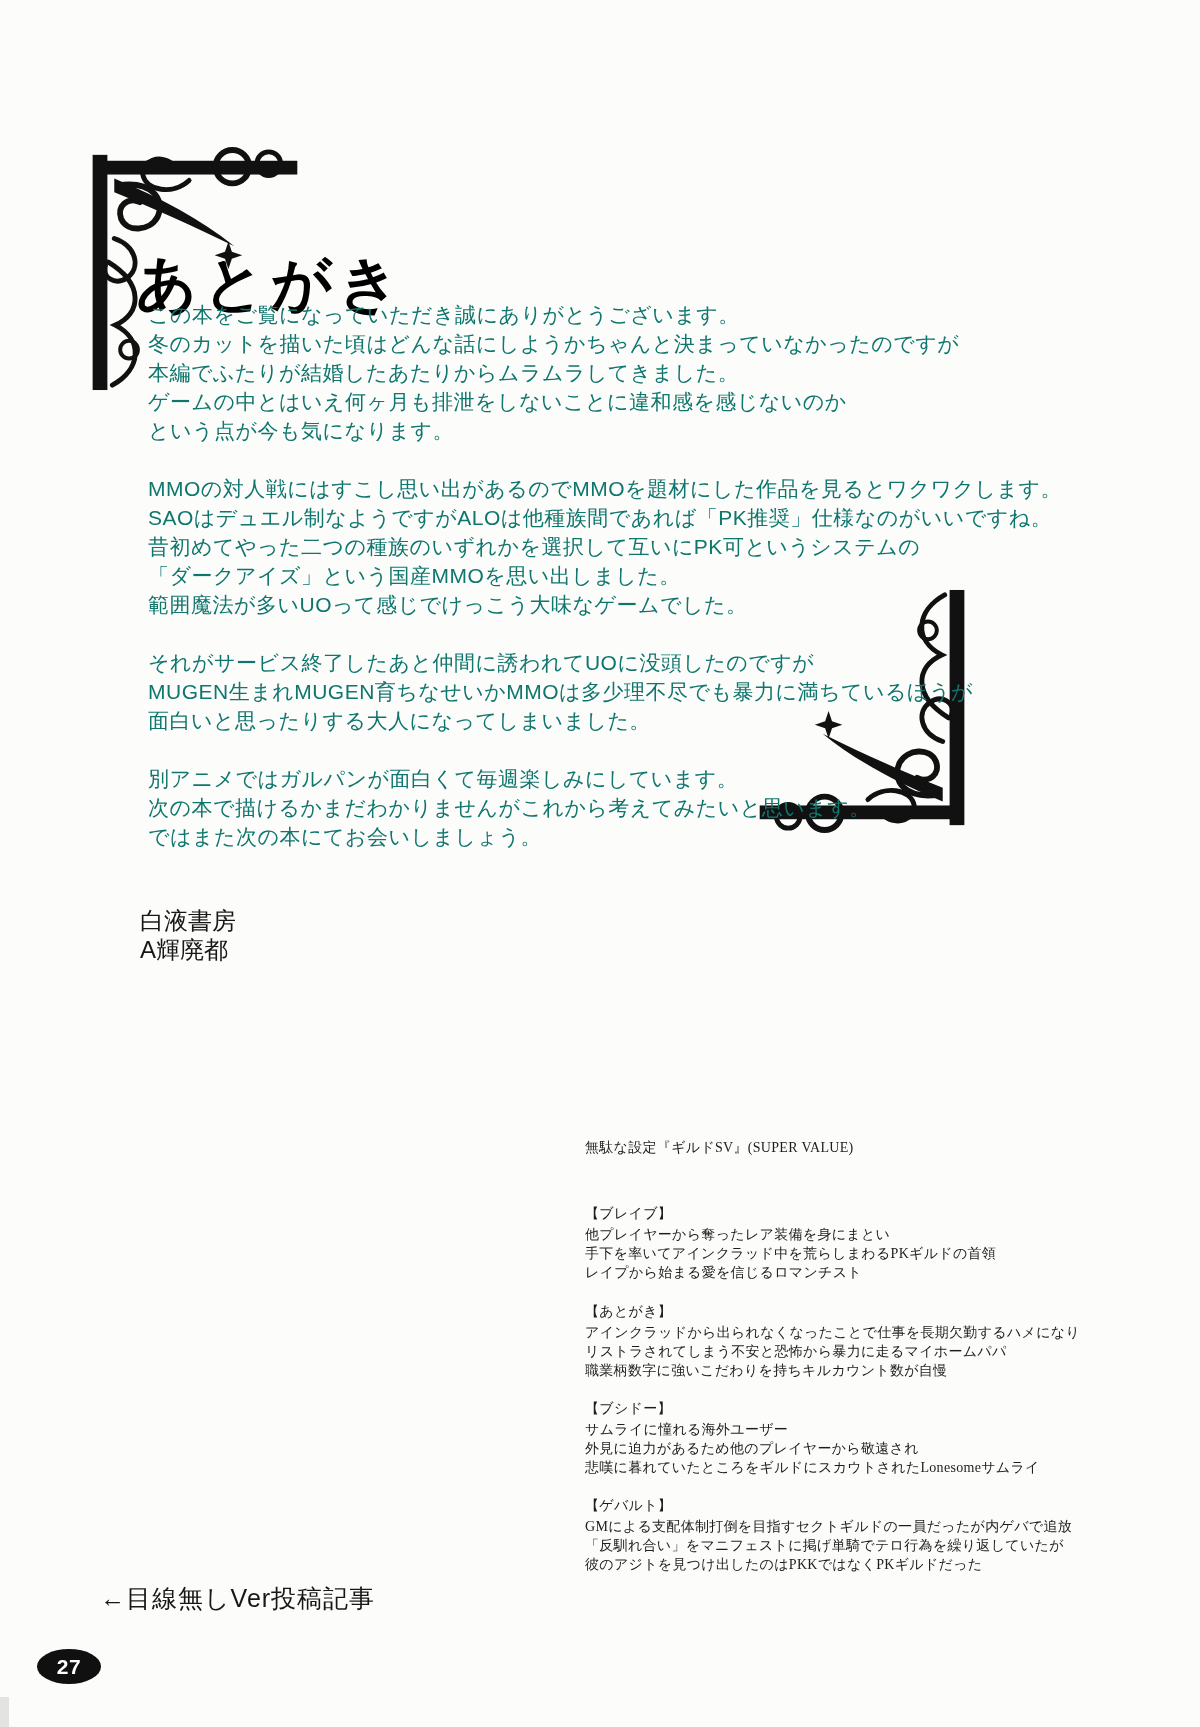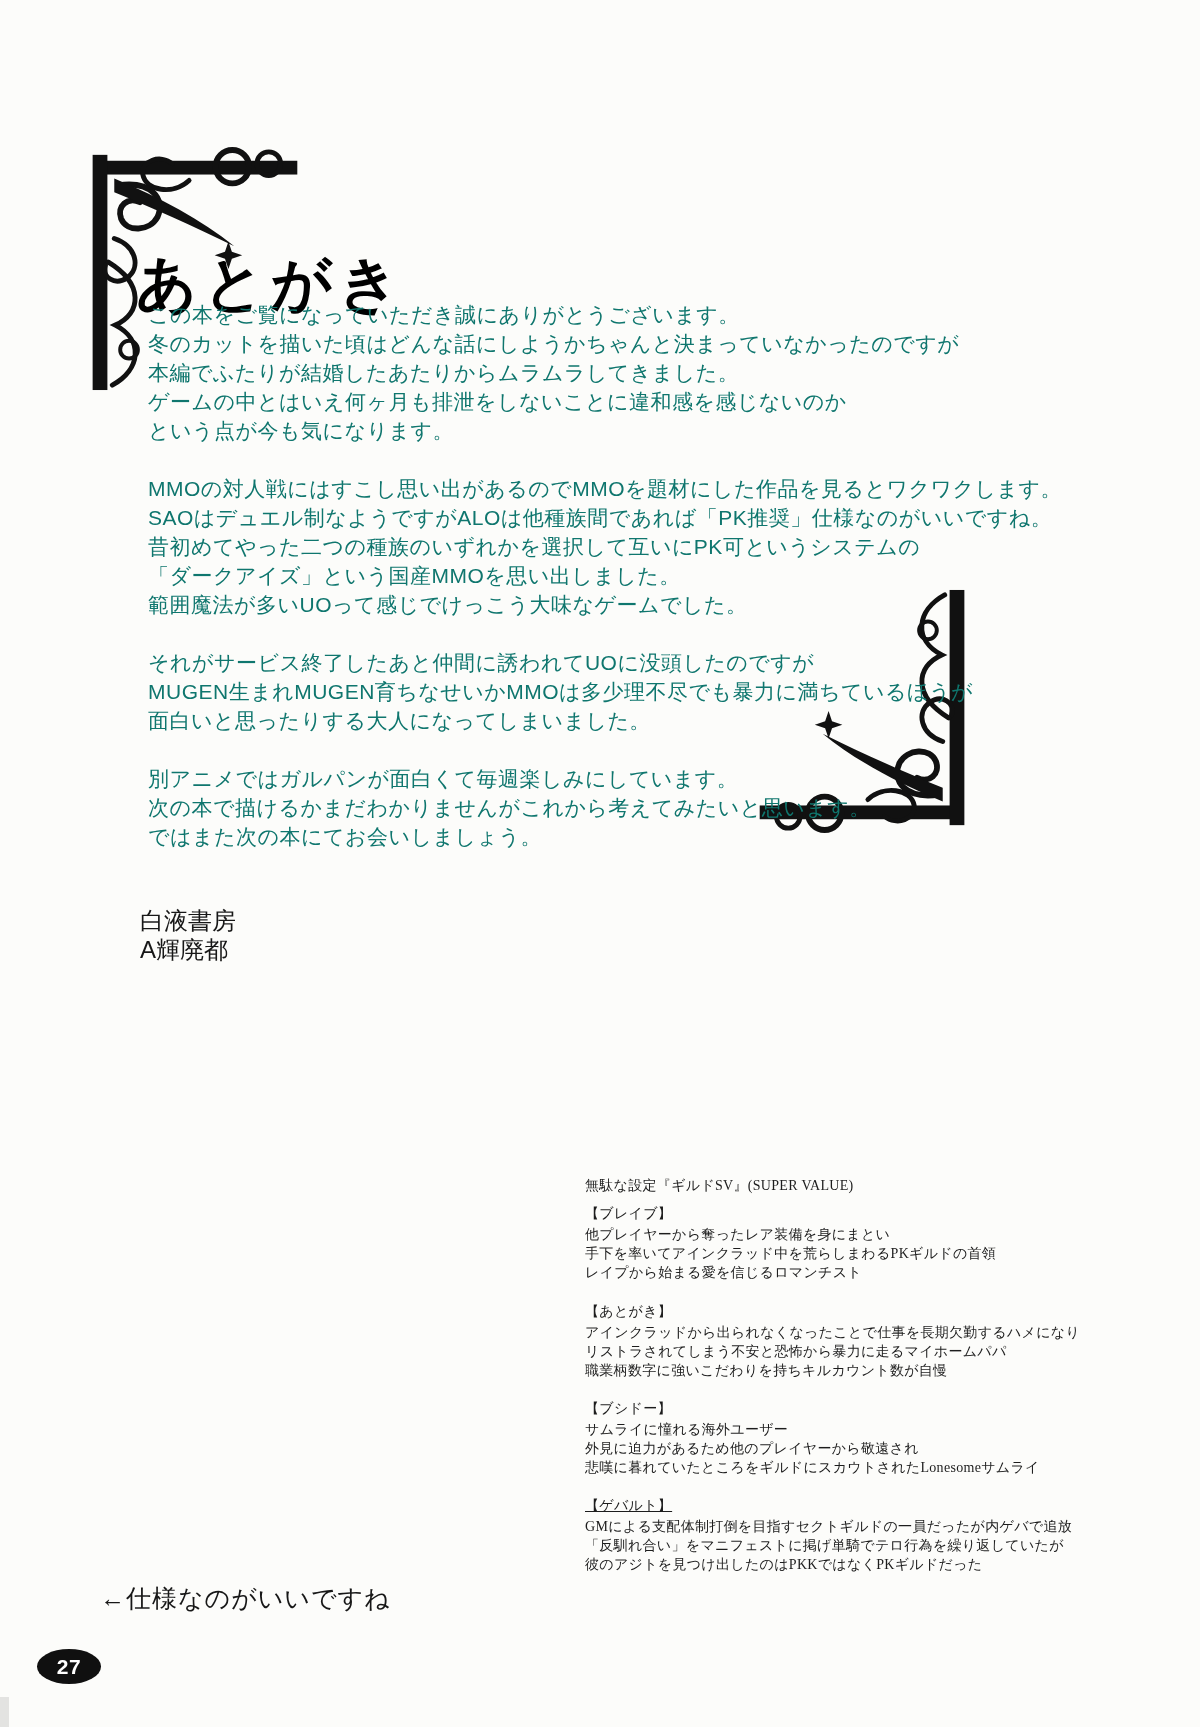--- a/index.html
+++ b/index.html
@@ -34,25 +34,25 @@
   }
   
   .sv{
     font-family:"Liberation Serif", serif;
     color:#1d1d1d;
     left:585px;
     font-size:14px;line-height:19px;
     white-space:pre-line;
     letter-spacing:0.3px;
   }
-  .sv-title{top:1176px;}
+  .sv-title{top:1138px;}
   .sv-h1{top:1204px;} .sv-l1{top:1225px;}
   .sv-h2{top:1302px;} .sv-l2{top:1323px;}
   .sv-h3{top:1399px;} .sv-l3{top:1420px;}
-  .sv-h4{top:1496px;text-decoration:underline;} .sv-l4{top:1517px;}
+  .sv-h4{top:1496px;} .sv-l4{top:1517px;}
   
   .bottom-note{
     left:100px;top:1582px;
     font-size:25px;font-weight:500;letter-spacing:1px;color:#171717;
   }
   .page-badge{
     left:37px;top:1649px;width:64px;height:35px;
     background:#101010;border-radius:50%;
     display:flex;align-items:center;justify-content:center;
   }
@@ -143,19 +143,19 @@
 <div class="abs sv sv-h3">【ブシドー】</div>
 <div class="abs sv sv-l3">サムライに憧れる海外ユーザー
 外見に迫力があるため他のプレイヤーから敬遠され
 悲嘆に暮れていたところをギルドにスカウトされたLonesomeサムライ</div>
 
 <div class="abs sv sv-h4">【ゲバルト】</div>
 <div class="abs sv sv-l4">GMによる支配体制打倒を目指すセクトギルドの一員だったが内ゲバで追放
 「反馴れ合い」をマニフェストに掲げ単騎でテロ行為を繰り返していたが
 彼のアジトを見つけ出したのはPKKではなくPKギルドだった</div>
 
-<div class="abs bottom-note">←仕様なのがいいですね</div>
+<div class="abs bottom-note">←目線無しVer投稿記事</div>
 
 <div class="abs page-badge">
   <span>27</span>
 </div>
 
 <div class="abs scan-edge"></div>
 
 </body></html>

